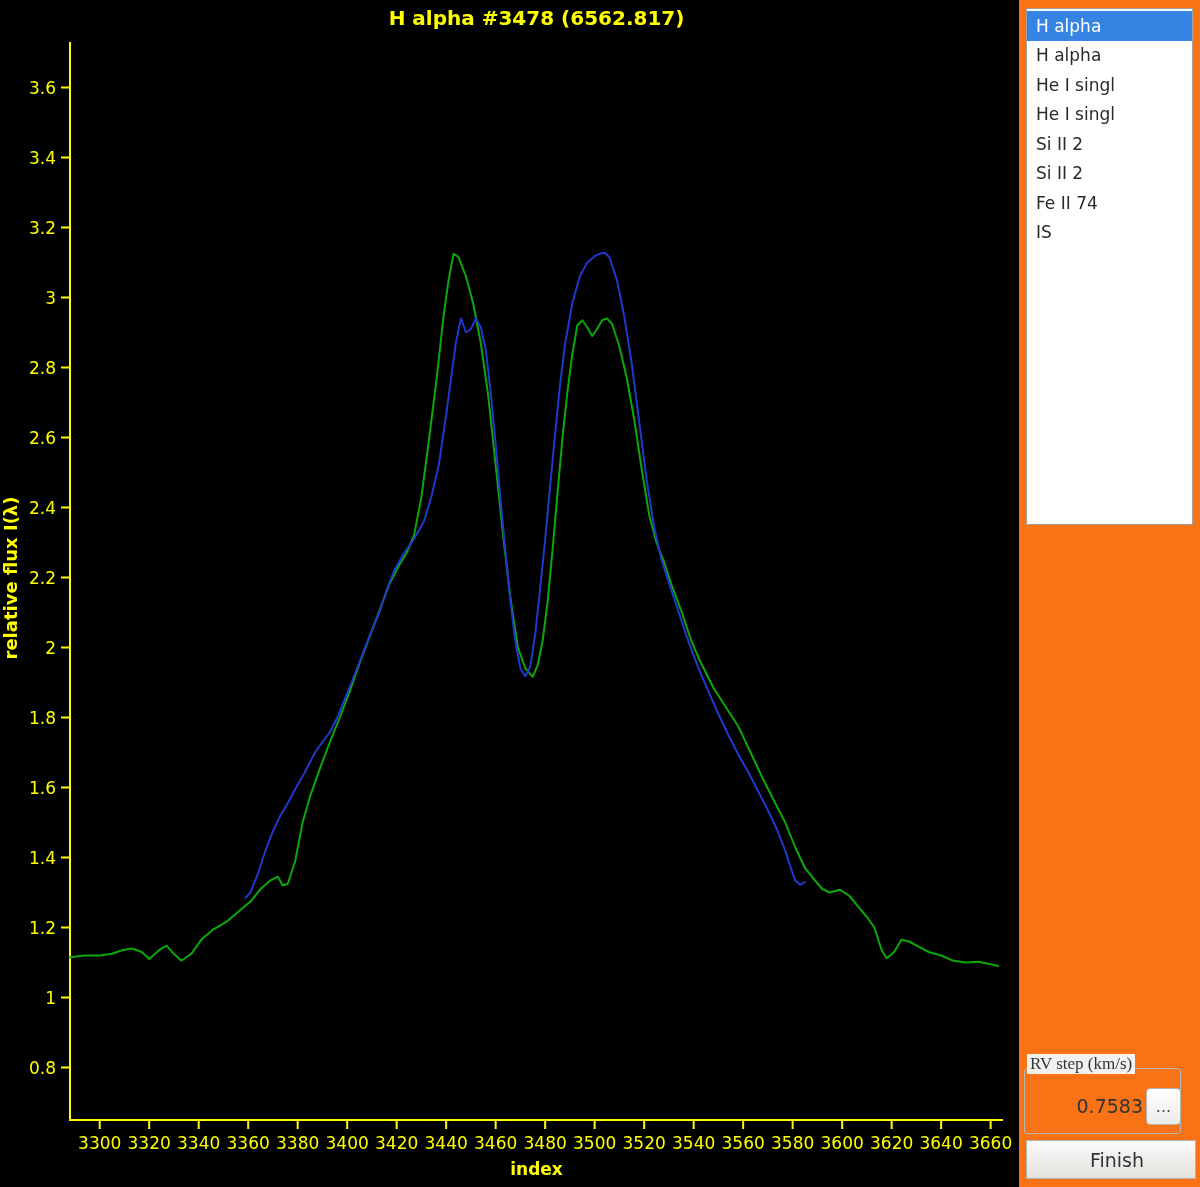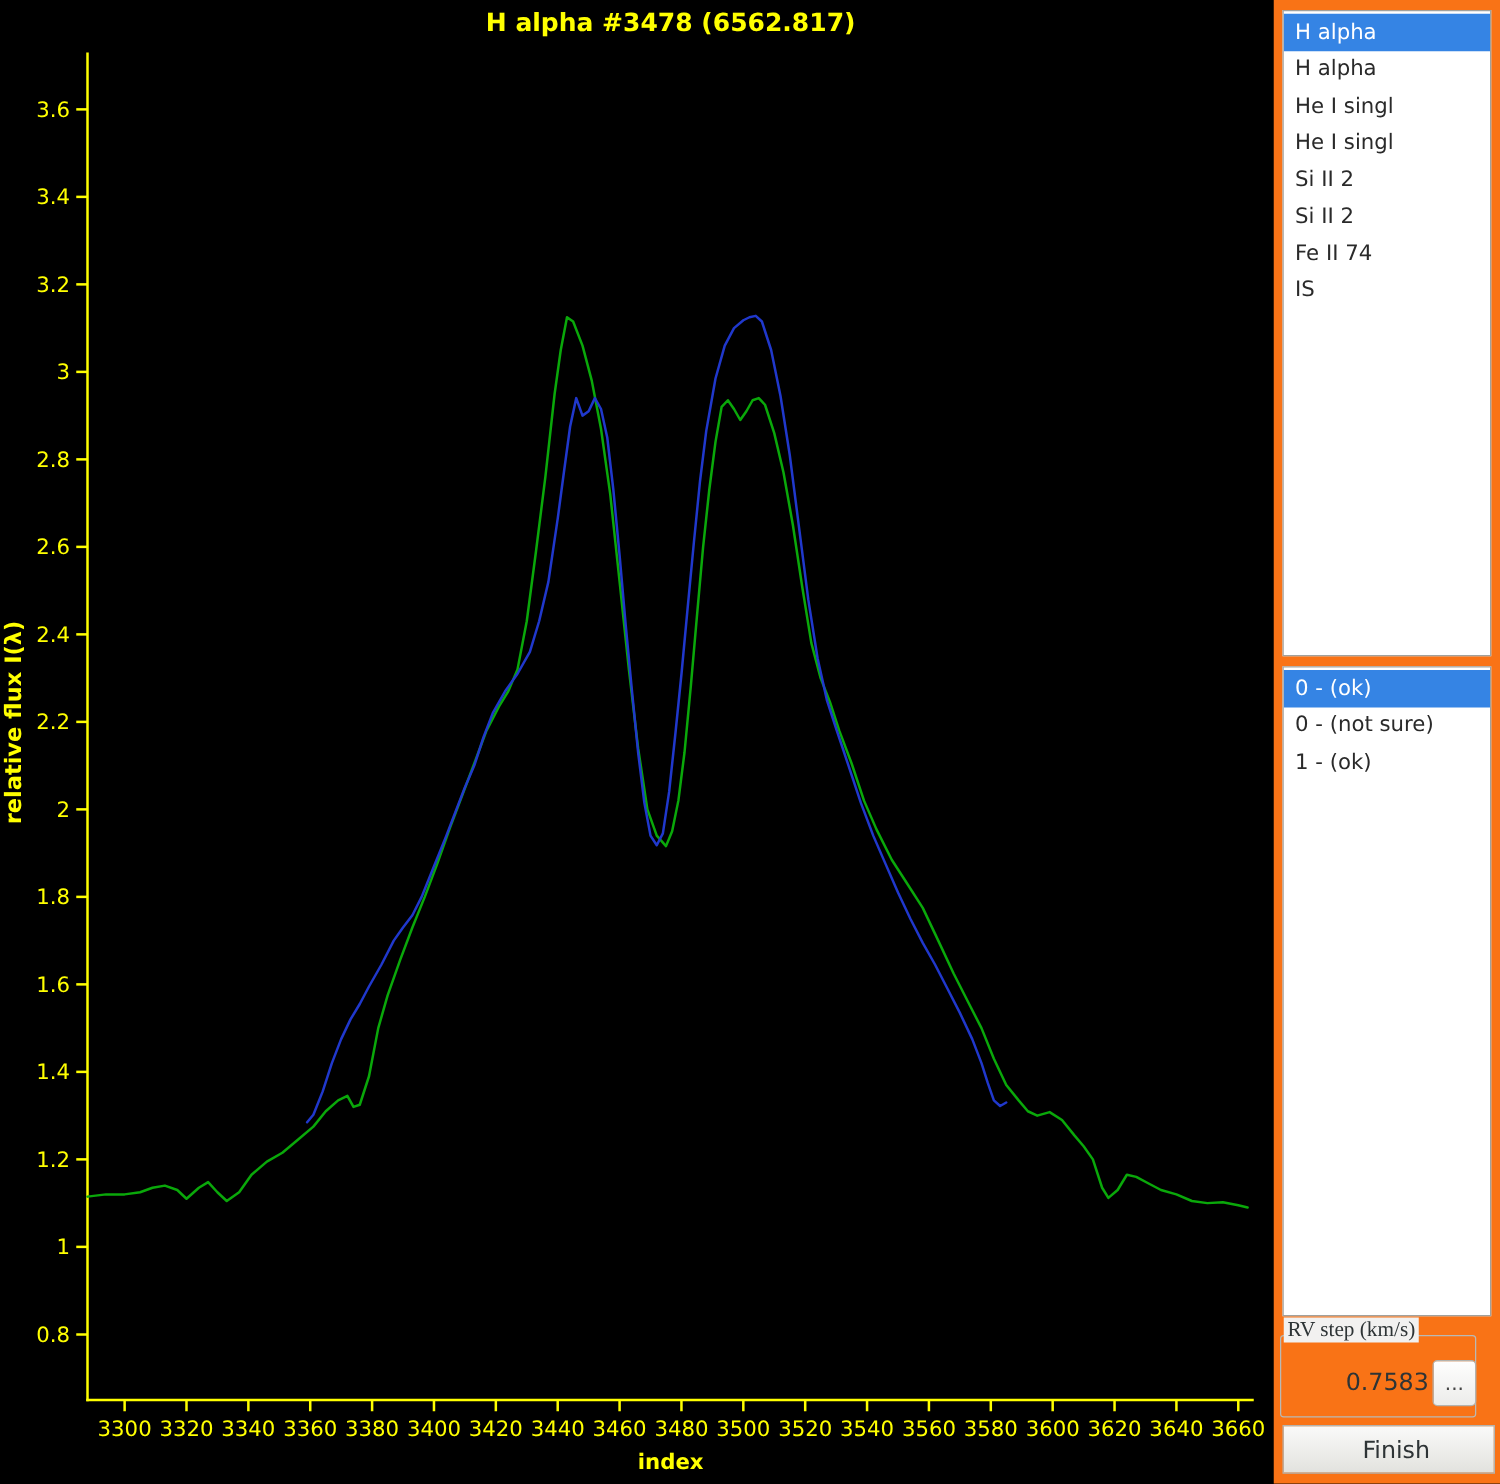--- a/index.html
+++ b/index.html
@@ -137,25 +137,20 @@
   <div class="listbox" id="line-list">
       <div class="row sel" style="background: rgb(53, 132, 228);">H alpha</div>
       <div class="row">H alpha</div>
       <div class="row">He I singl</div>
       <div class="row">He I singl</div>
       <div class="row">Si II 2</div>
       <div class="row">Si II 2</div>
       <div class="row">Fe II 74</div>
       <div class="row">IS</div>
     </div>
-  <div class="listbox" id="quality-list">
-      <div class="row sel" style="background: rgb(53, 132, 228);">0 - (ok)</div>
-      <div class="row">0 - (not sure)</div>
-      <div class="row">1 - (ok)</div>
-    </div>
 
   <div class="rv-frame"></div>
   <div class="rv-legend">RV step (km/s)</div>
   <div class="rv-value">0.7583</div>
   <div class="dots-btn">...</div>
 
   <div class="finish-btn">Finish</div>
 </div>
 
 </body></html>

